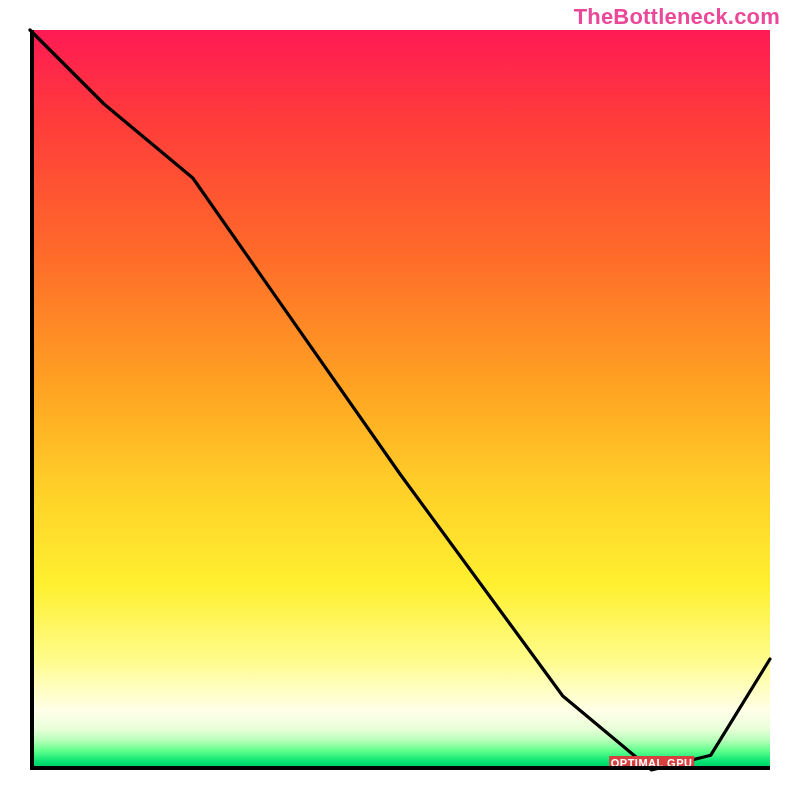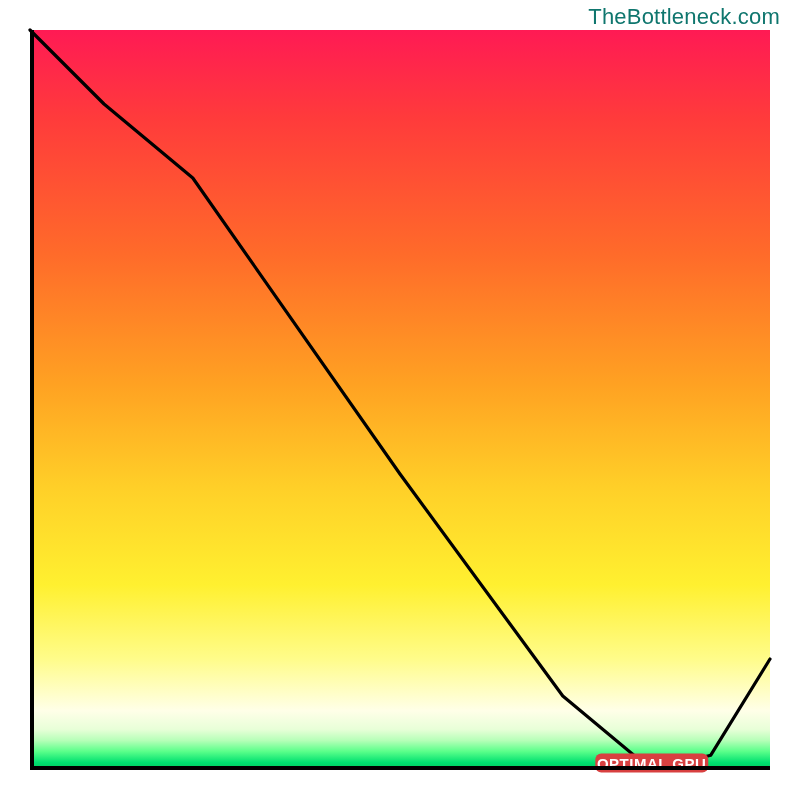--- a/index.html
+++ b/index.html
@@ -12,23 +12,23 @@
   }
   .container {
     position: relative;
     width: 800px;
     height: 800px;
   }
   .watermark {
     position: absolute;
     top: 4px;
     right: 20px;
-    color: #0f766e;
+    color: #ec4899;
     font-size: 22px;
-    font-weight: 400;
+    font-weight: 700;
     letter-spacing: 0.2px;
   }
   .plot-area {
     position: absolute;
     left: 30px;
     top: 30px;
     width: 740px;
     height: 740px;
   }
   
@@ -74,25 +74,25 @@
     top: 0;
     width: 100%;
     height: 100%;
     overflow: visible;
     pointer-events: none;
   }
   .optimal-label {
     position: absolute;
     background: #d84040;
     color: #ffffff;
-    font-size: 15px;
+    font-size: 11px;
     font-weight: 700;
     padding: 1px 2px;
     letter-spacing: 0.5px;
-    border-radius: 6px;
+    border-radius: 0;
     transform: translate(-50%, -50%);
     white-space: nowrap;
   }
 </style>
 </head>
 <body>
 
 <div class="container">
   <div class="watermark">TheBottleneck.com</div>
 

